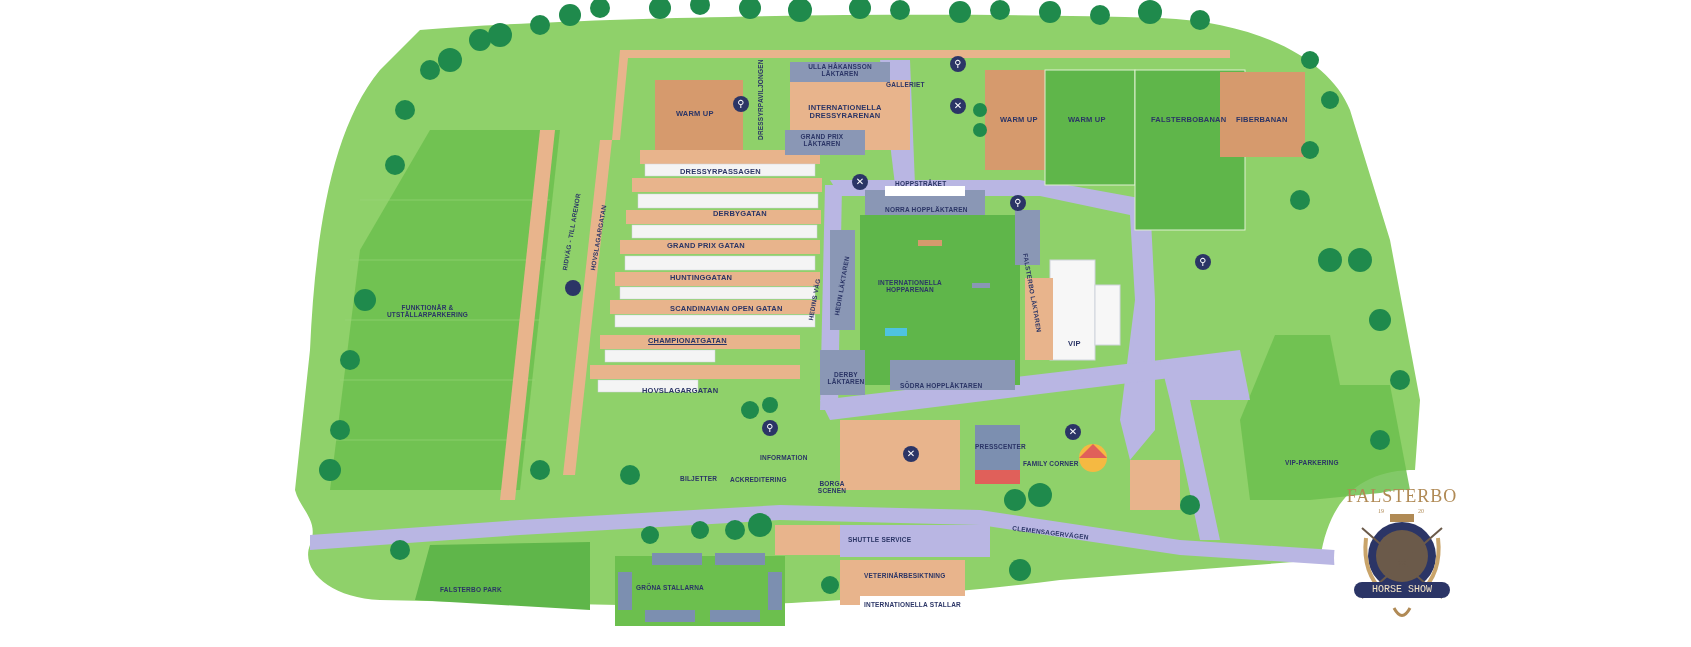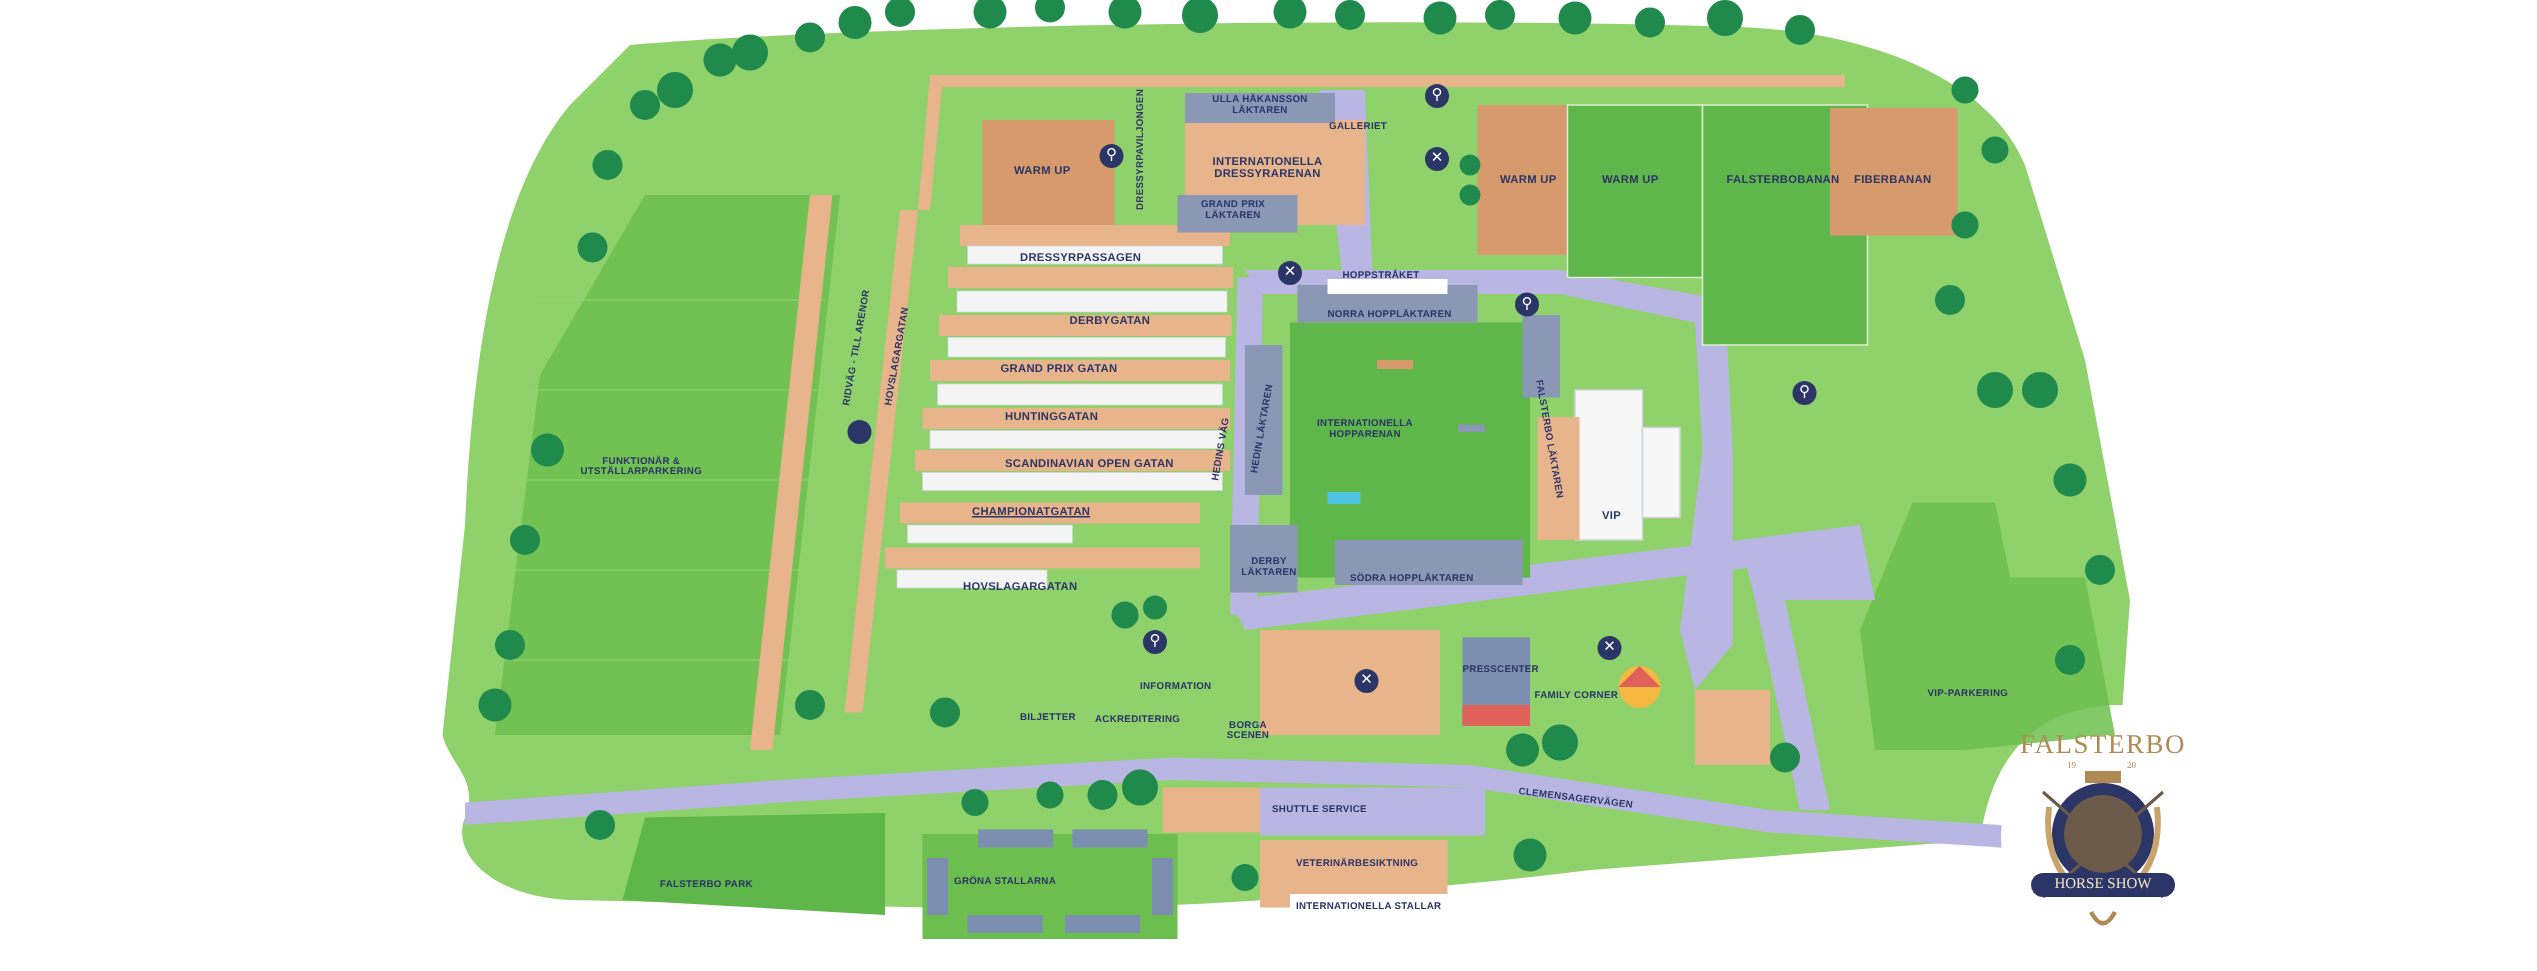--- a/index.html
+++ b/index.html
@@ -4,21 +4,21 @@
 <style>
   html, body { margin:0; padding:0; background:#ffffff; }
   body { width:1691px; height:647px; position:relative; overflow:hidden; font-family:"Liberation Sans", sans-serif; }
   #map { position:absolute; left:0; top:0; width:1691px; height:647px; }
   .lbl { position:absolute; font-family:"Liberation Sans", sans-serif; font-weight:700; color:#2b3566; font-size:7.5px; letter-spacing:0.2px; white-space:nowrap; line-height:1.05; text-align:center; text-transform:uppercase; }
   .lbl.sm { font-size:6.5px; }
   .lbl.v { transform-origin:left top; }
   .icon { position:absolute; width:16px; height:16px; border-radius:50%; background:#2b3566; color:#fff; font-size:10px; line-height:16px; text-align:center; font-family:"DejaVu Sans", sans-serif; }
   .logo { position:absolute; left:1332px; top:478px; width:140px; height:150px; }
   .logo .t1 { position:absolute; left:0; width:140px; top:8px; text-align:center; font-family:"Liberation Serif", serif; color:#b08a55; font-size:18px; letter-spacing:1px; }
-  .logo .t2 { position:absolute; left:22px; width:96px; top:104px; height:16px; background:#2b3566; border-radius:8px; color:#f3e3c4; font-family:Liberation Serif, serif; font-size:10px; line-height:16px; text-align:center; }
+  .logo .t2 { position:absolute; left:22px; width:96px; top:104px; height:16px; background:#2b3566; border-radius:8px; color:#f3e3c4; font-family:Liberation Mono, monospace; font-size:10px; line-height:16px; text-align:center; }
   .logo .yr { position:absolute; top:30px; font-family:"Liberation Serif", serif; color:#b08a55; font-size:6px; }
 </style>
 </head>
 <body>
 
 <svg id="map" viewBox="0 0 1691 647" xmlns="http://www.w3.org/2000/svg">
 
   <path d="M420,30 C560,18 900,10 1160,18 C1260,22 1330,60 1350,110 L1390,240 L1420,400 L1415,470 C1370,470 1330,490 1320,560 L1060,580 C900,600 700,610 620,605 L380,600 C330,598 300,570 310,545 C320,520 300,510 295,490 L310,350 C315,240 330,130 380,70 Z" fill="#8fd16a"></path>
 
   <path d="M430,130 L560,130 L520,490 L330,490 L360,250 Z" fill="#6cbf4e" opacity="0.85"></path>

